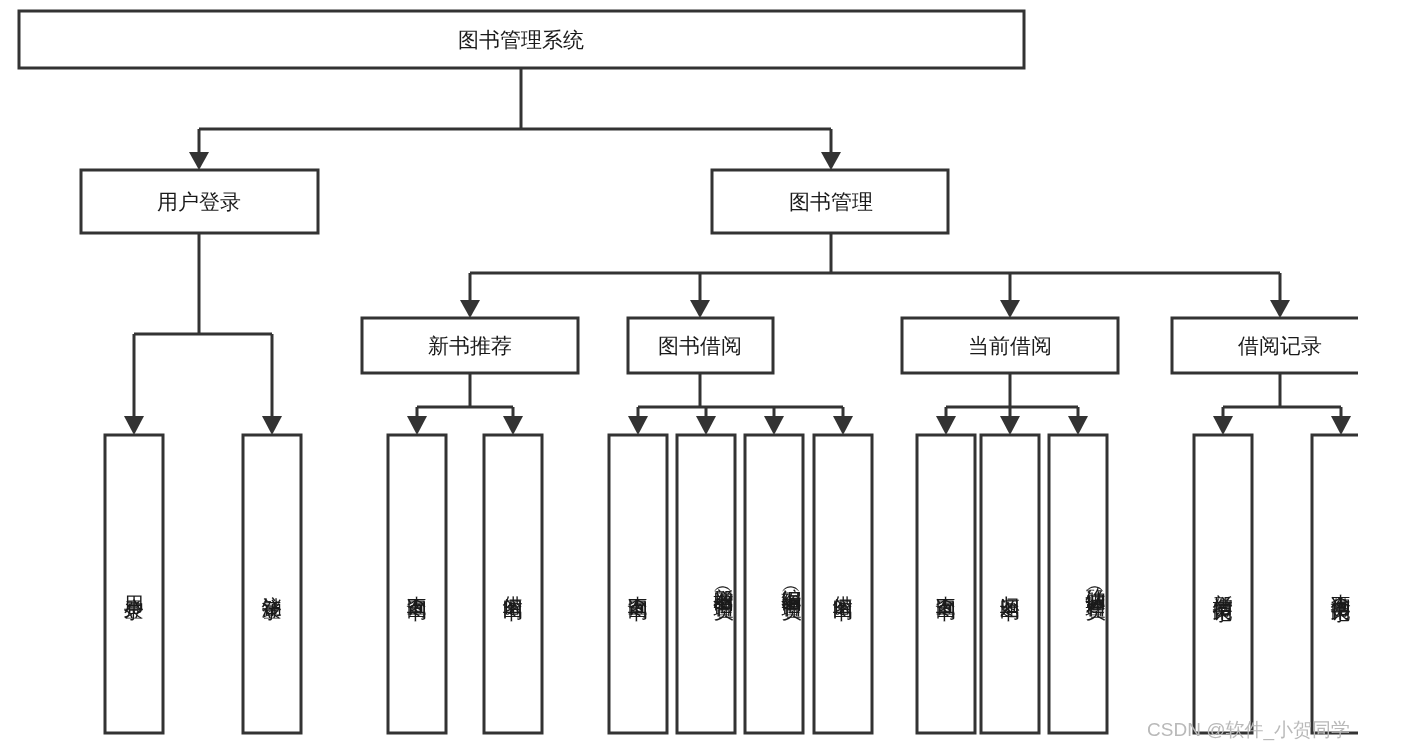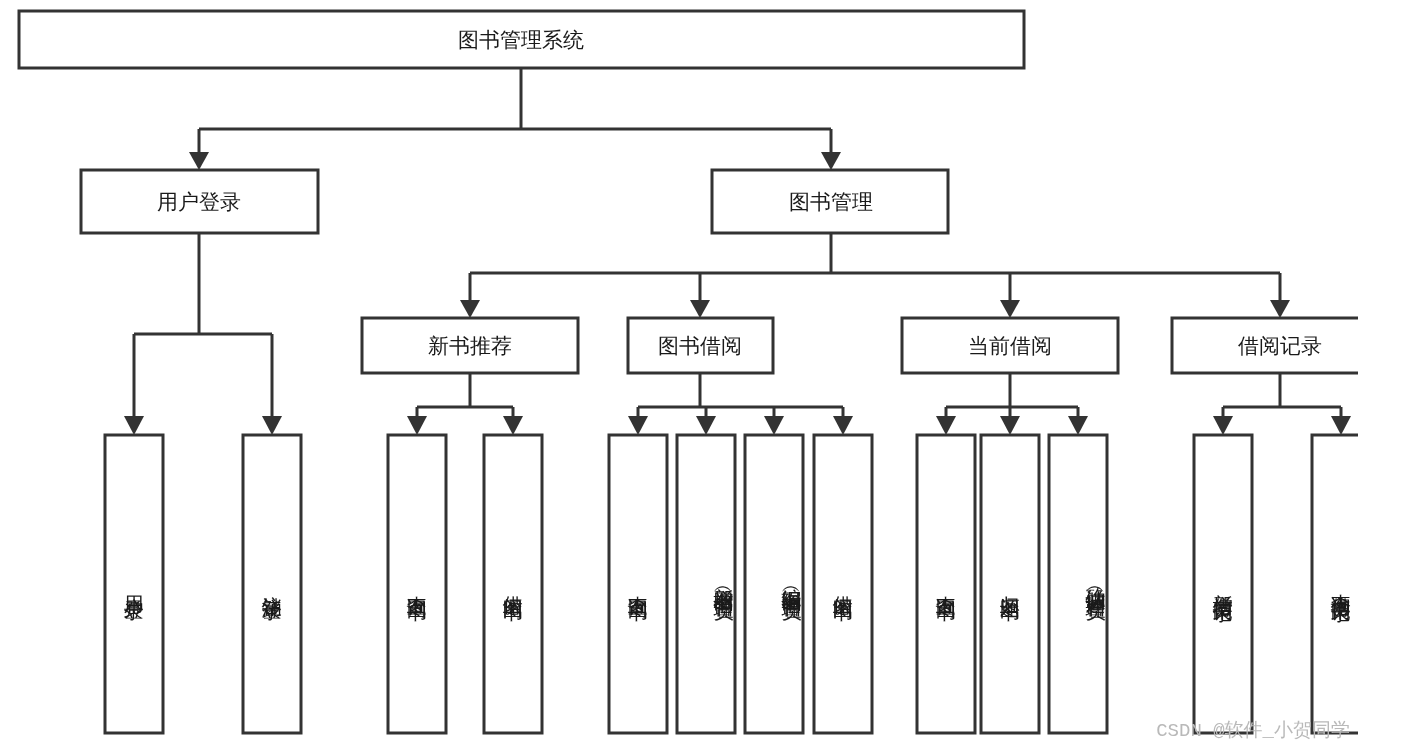--- a/index.html
+++ b/index.html
@@ -57,21 +57,21 @@
     align-items: center;
     justify-content: center;
     text-align: center;
     pointer-events: none;
     white-space: nowrap;
   }
   .watermark {
     position: absolute;
     right: 8px;
     bottom: 4px;
-    font-family: Liberation Mono, monospace;
+    font-family: Liberation Sans, sans-serif;
     font-size: 19px;
     color: #b9b9b9;
     white-space: nowrap;
   }
 </style>
 </head>
 <body>
 
 <div id="diagram-root">
 

